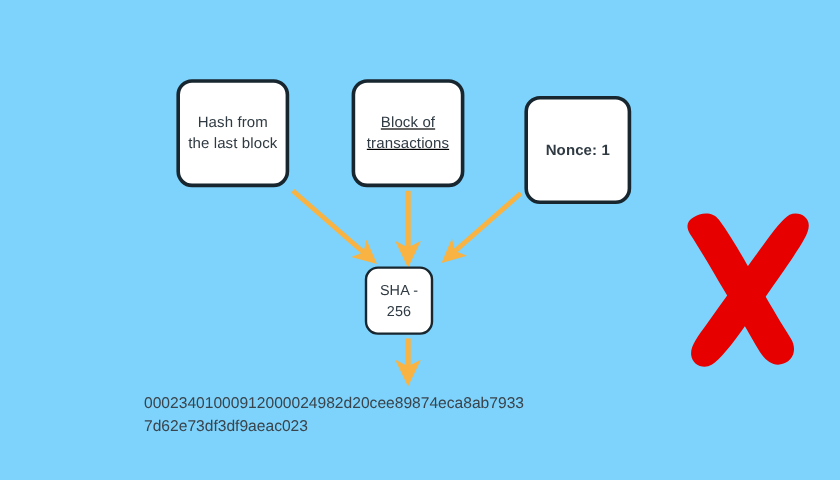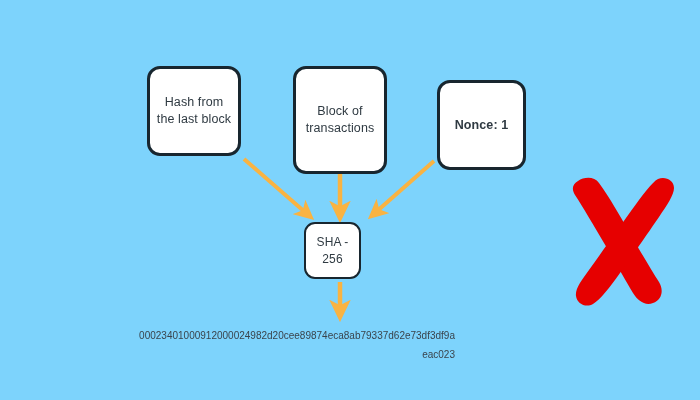--- a/index.html
+++ b/index.html
@@ -51,21 +51,22 @@
   #box-hash-prev {
     left: 147px;
     top: 66px;
     width: 94px;
     height: 90px;
   }
   #box-transactions {
     left: 293px;
     top: 66px;
     width: 94px;
-    height: 108px;
+    height: 90px;
+    text-decoration: underline;
   }
   #box-nonce {
     left: 437px;
     top: 80px;
     width: 89px;
     height: 90px;
     font-weight: bold;
   }
   #box-sha {
     left: 304px;
@@ -76,26 +77,25 @@
     border-width: 2.5px;
   }
   #box-sha .node-label {
     font-size: 12px;
   }
   #hash-output {
     position: absolute;
     left: 120px;
     top: 326px;
     width: 320px;
-    text-align: right;
+    text-align: left;
     color: #3a444c;
-    font-size: 10px;
+    font-size: 13px;
     line-height: 19px;
     word-break: break-all;
-    margin-left: 15px;
   }
   #red-x-mark {
     position: absolute;
     left: 558px;
     top: 172px;
     width: 122px;
     height: 136px;
   }
 </style>
 </head>

